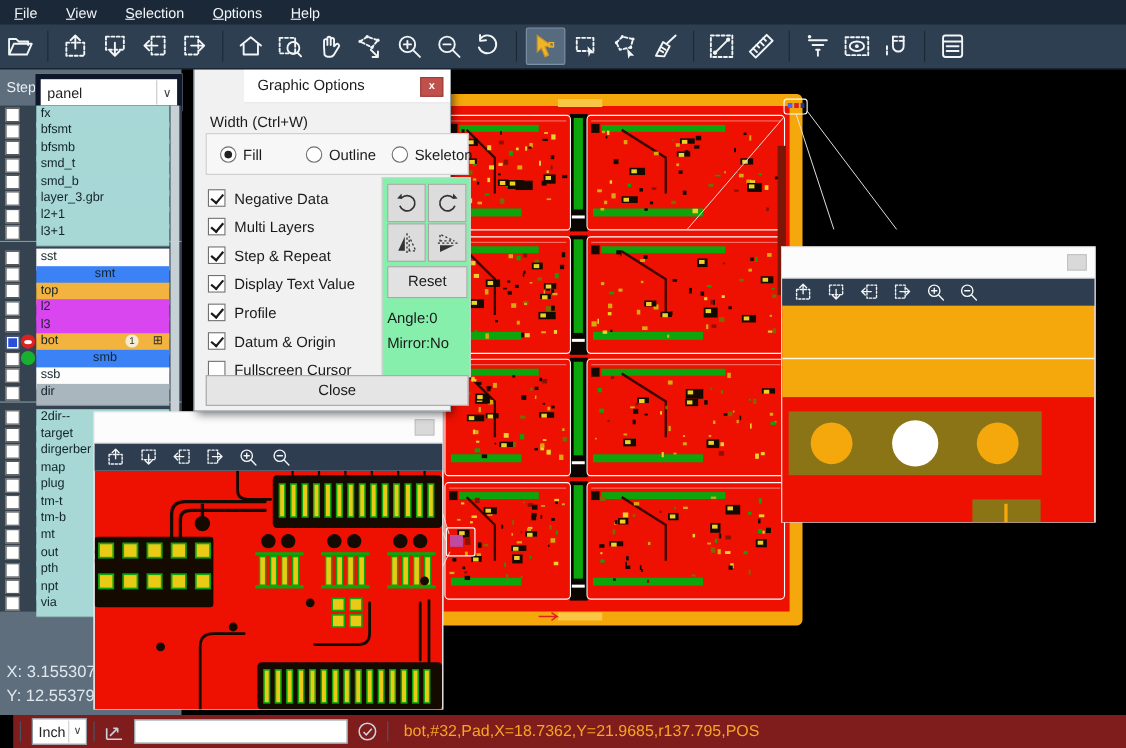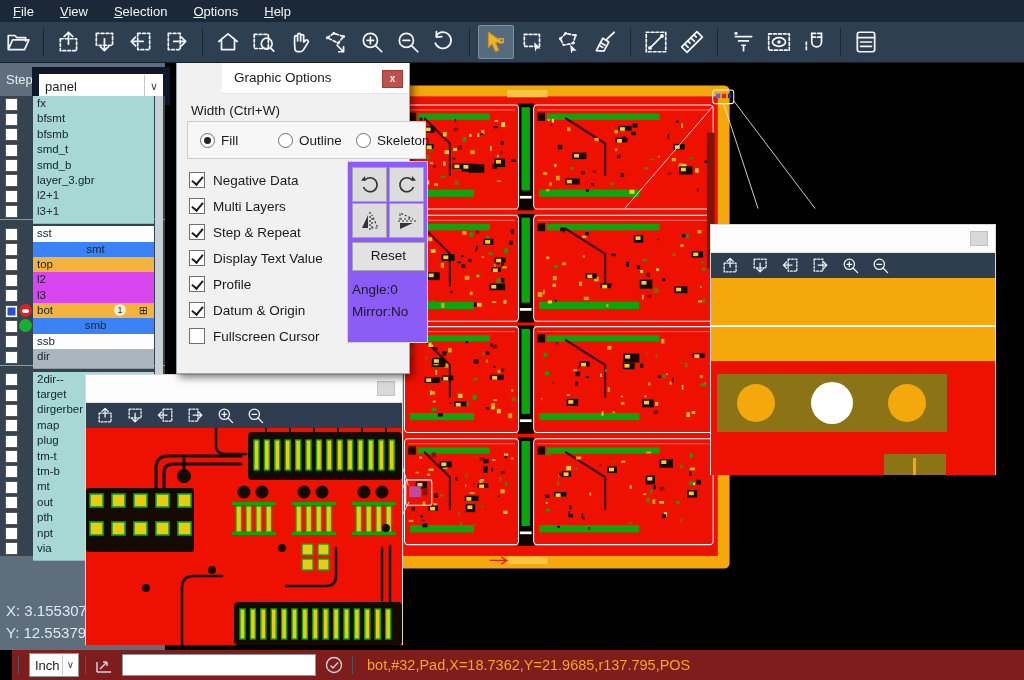--- a/index.html
+++ b/index.html
@@ -18,21 +18,21 @@
   .tb-btn{width:34px;height:32px;display:flex;align-items:center;justify-content:center;margin:0 1px;}
   .tb-btn.active{background:#566b7e;border:1px solid #7d92a4;border-radius:2px;}
   .tb-sep{width:1px;height:28px;background:#1a2836;margin:0 7px;}
   .tb-btn svg{display:block;}
 
   
   .sidebar{position:absolute;left:0;top:62px;width:165px;height:588px;background:#5e6e7c;z-index:2;}
   .step-row{position:absolute;left:0;top:0;width:165px;height:34px;display:flex;align-items:center;}
   .step-label{color:#e8eef2;font-size:13px;margin-left:6px;}
   .step-combo{position:absolute;left:32px;top:5px;width:124px;height:24px;background:#fff;
-    border:7px solid #0f172a;display:flex;align-items:center;font-size:13px;color:#222;}
+    border:5px solid #0f172a;display:flex;align-items:center;font-size:13px;color:#222;}
   .step-combo .val{margin-left:6px;flex:1;}
   .step-combo .chev{width:18px;height:22px;border-left:1px solid #c8c8c8;display:flex;
     align-items:center;justify-content:center;color:#444;font-size:11px;}
   .layer-list{position:absolute;left:0;top:34px;width:165px;background:#34434f;}
   .layer-row{position:relative;height:15.4px;}
   .lr-check{position:absolute;left:5px;top:1.5px;width:11px;height:11px;background:#fff;
     border:1px solid #555;}
   .lr-check.checked{background:#2b50d8;box-shadow:inset 0 0 0 1.5px #fff;}
   .lr-ind{position:absolute;left:19px;top:1px;width:13px;height:13px;border-radius:50%;}
   .lr-ind.red{background:#e02020;}
@@ -80,21 +80,21 @@
   .radio-item{display:flex;align-items:center;font-size:13.5px;color:#1a1a1a;margin-left:12px;width:66px;}
   .radio{width:13px;height:13px;border-radius:50%;border:1px solid #707070;background:#fff;
     margin-right:6px;position:relative;flex:0 0 auto;}
   .radio.sel:after{content:"";position:absolute;left:3px;top:3px;width:7px;height:7px;border-radius:50%;background:#222;}
   .dlg-checks{position:absolute;left:12px;top:104px;}
   .check-item{display:flex;align-items:center;height:26px;font-size:13.5px;color:#1a1a1a;}
   .cbx{width:14px;height:14px;background:#fff;border:1px solid #707070;margin-right:8px;
     position:relative;flex:0 0 auto;}
   .cbx.on:after{content:"";position:absolute;left:3.5px;top:1px;width:5px;height:9px;
     border-right:2px solid #1a1a1a;border-bottom:2px solid #1a1a1a;transform:rotate(40deg);}
-  .dlg-right{position:absolute;left:170px;top:98px;width:81px;height:182px;background:#8b5cf6;
+  .dlg-right{position:absolute;left:170px;top:98px;width:81px;height:182px;background:#86efac;
     border:1px solid #d2d2d2;box-sizing:border-box;}
   .dlg-sq{position:absolute;width:33px;height:33px;background:#dcdcdc;border:1px solid #a6a6a6;
     display:flex;align-items:center;justify-content:center;}
   .dlg-reset{position:absolute;left:4px;top:80px;width:71px;height:27px;background:#e2e2e2;
     border:1px solid #a6a6a6;font-size:13.5px;color:#1a1a1a;text-align:center;line-height:26px;}
   .dlg-ang{position:absolute;left:4px;top:120px;font-size:13.5px;color:#1a1a1a;}
   .dlg-mir{position:absolute;left:4px;top:142px;font-size:13.5px;color:#1a1a1a;}
   .dlg-closebtn{position:absolute;left:10px;top:278px;width:237px;height:26px;background:#e5e5e5;
     border:1px solid #a6a6a6;font-size:13.5px;color:#1a1a1a;text-align:center;line-height:25px;}
 
@@ -1204,20 +1204,21 @@
         <svg width="24" height="24" viewBox="0 0 24 24">
           <line x1="3" y1="12" x2="21" y2="12" stroke="#333" stroke-width="1.2" stroke-dasharray="2,2"></line>
           <path d="M5,10 L18,10 L5,4 Z" fill="none" stroke="#333" stroke-width="1.2" stroke-dasharray="2,2"></path>
           <path d="M5,14 L18,14 L5,20 Z" fill="#333"></path>
         </svg>
       </div>
       <div class="dlg-reset">Reset</div>
       <div class="dlg-ang">Angle:0</div>
       <div class="dlg-mir">Mirror:No</div>
     </div>
+    <div class="dlg-closebtn">Close</div>
   </div>
 
   <div class="statusbar">
     <span class="sb-sep"></span>
     <div class="unit-combo">
       <span class="val">Inch</span>
       <span class="chev">∨</span>
     </div>
     <span class="sb-sep"></span>
     <span class="sb-icon">

